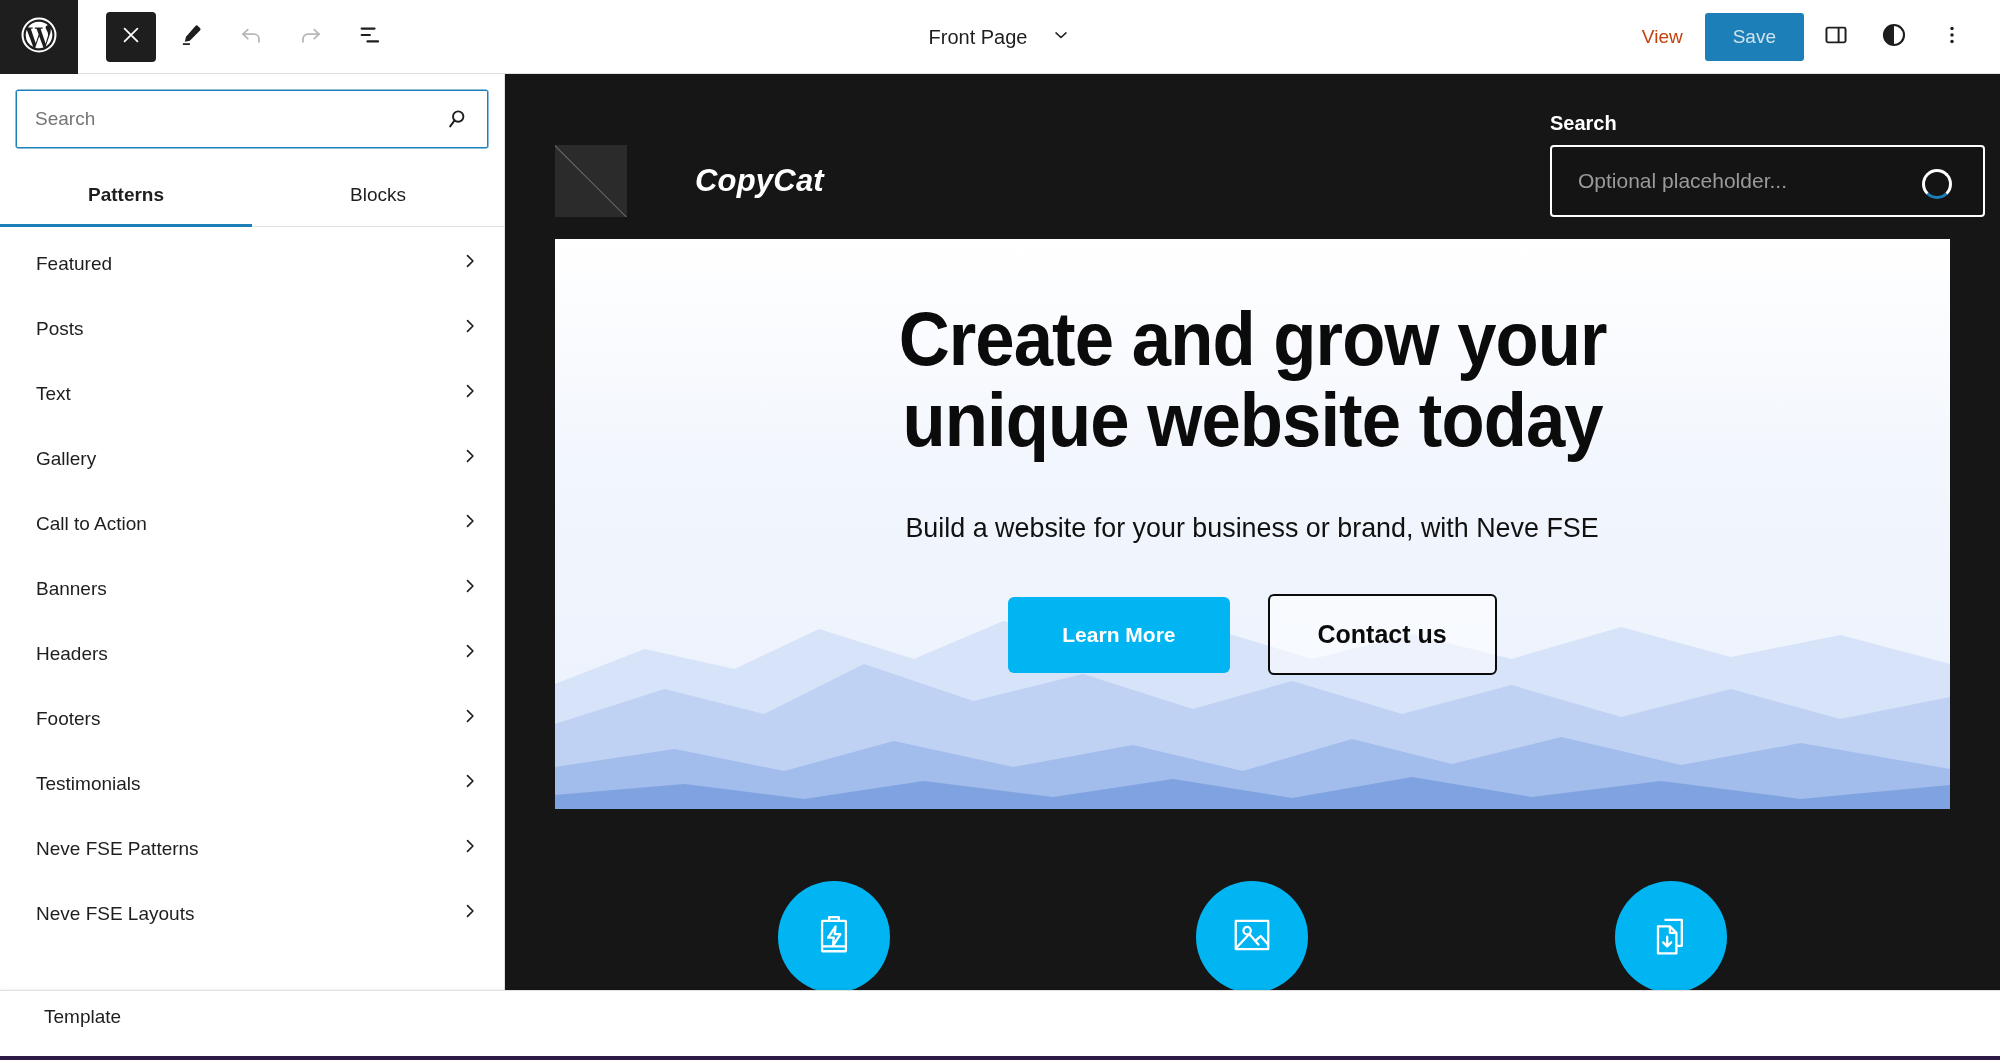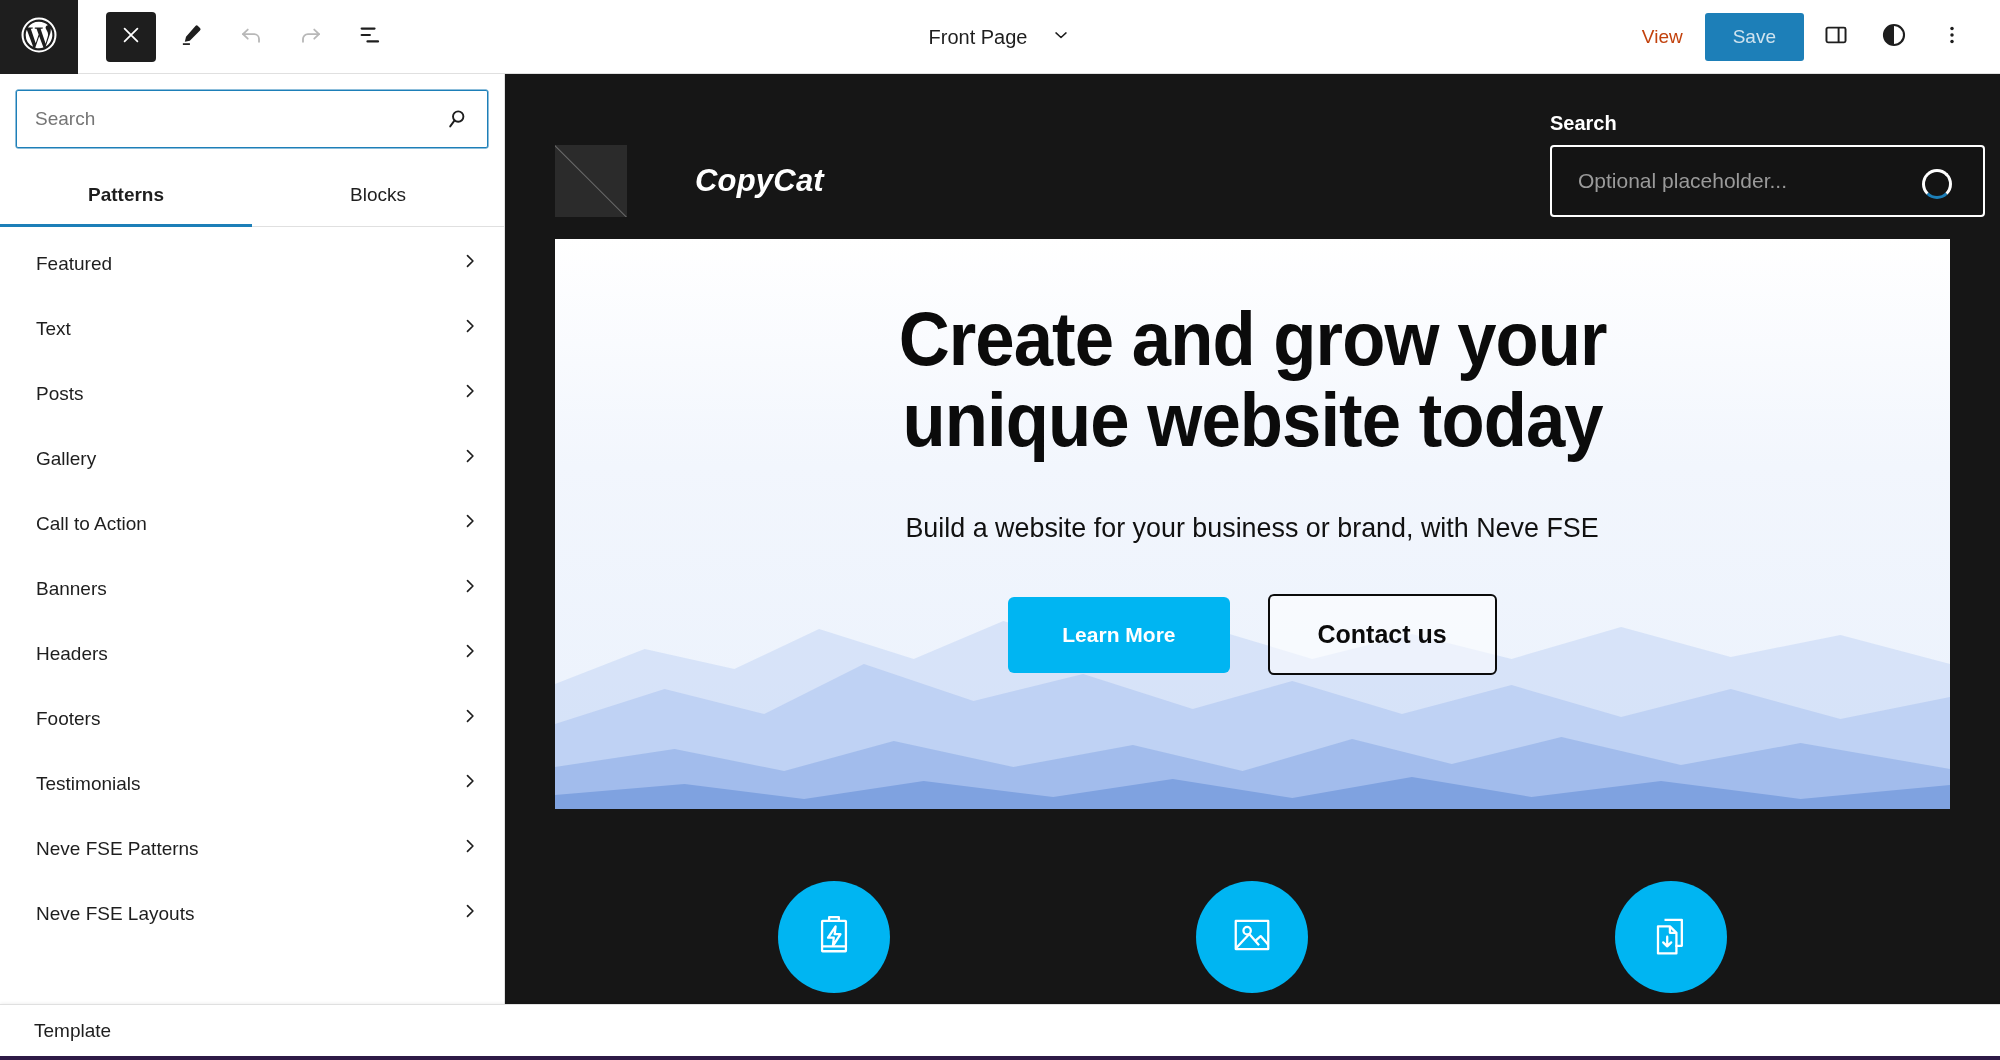--- a/index.html
+++ b/index.html
@@ -171,23 +171,23 @@
     display:flex; justify-content:space-around; align-items:center;
     padding:72px 120px 0 120px;
   }
   .feat-circle {
     width:112px; height:112px; border-radius:50%; background:#00b5f2;
     display:flex; align-items:center; justify-content:center;
   }
 
   
   .statusbar {
-    position:absolute; left:0; bottom:4px; width:2000px; height:52px;
+    position:absolute; left:0; bottom:18px; width:2000px; height:52px;
     background:#fff; border-top:1px solid #e0e0e0;
-    display:flex; align-items:center; padding-left:34px;
+    display:flex; align-items:center; padding-left:44px;
     font-size:19px; color:#1e1e1e;
     box-shadow:0 -1px 3px rgba(0,0,0,0.06);
   }
   .bottom-accent {
     position:absolute; left:0; bottom:0; width:2000px; height:4px;
     background:#2e1a47;
   }
 </style>
 </head>
 <body>
@@ -320,27 +320,27 @@
   </div>
 
   <div class="cat-list">
     <div class="cat-item">
       <span>Featured</span>
       <span><svg width="20" height="20" viewBox="0 0 24 24" fill="none" stroke="#1e1e1e" stroke-width="2" stroke-linecap="round" stroke-linejoin="round">
             <path d="M9 5.5l6.5 6.5L9 18.5"></path>
           </svg></span>
     </div>
     <div class="cat-item">
+      <span>Posts</span>
+      <span><svg width="20" height="20" viewBox="0 0 24 24" fill="none" stroke="#1e1e1e" stroke-width="2" stroke-linecap="round" stroke-linejoin="round">
+            <path d="M9 5.5l6.5 6.5L9 18.5"></path>
+          </svg></span>
+    </div>
+    <div class="cat-item">
       <span>Text</span>
-      <span><svg width="20" height="20" viewBox="0 0 24 24" fill="none" stroke="#1e1e1e" stroke-width="2" stroke-linecap="round" stroke-linejoin="round">
-            <path d="M9 5.5l6.5 6.5L9 18.5"></path>
-          </svg></span>
-    </div>
-    <div class="cat-item">
-      <span>Posts</span>
       <span><svg width="20" height="20" viewBox="0 0 24 24" fill="none" stroke="#1e1e1e" stroke-width="2" stroke-linecap="round" stroke-linejoin="round">
             <path d="M9 5.5l6.5 6.5L9 18.5"></path>
           </svg></span>
     </div>
     <div class="cat-item">
       <span>Gallery</span>
       <span><svg width="20" height="20" viewBox="0 0 24 24" fill="none" stroke="#1e1e1e" stroke-width="2" stroke-linecap="round" stroke-linejoin="round">
             <path d="M9 5.5l6.5 6.5L9 18.5"></path>
           </svg></span>
     </div>

